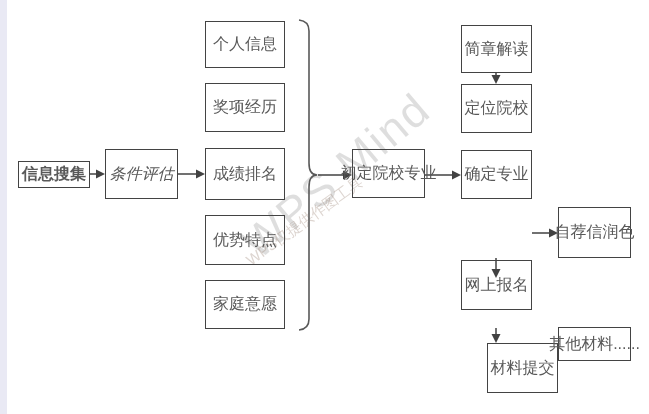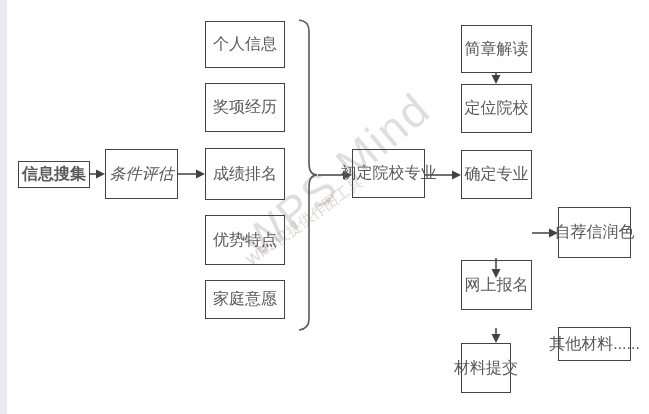--- a/index.html
+++ b/index.html
@@ -108,26 +108,26 @@
     </g>
   </svg>
 
   <div class="node" style="left:18px;top:161px;width:72px;height:27px;font-weight:bold;">信息搜集</div>
   <div class="node" style="left:105px;top:149px;width:73px;height:50px;font-style:italic;">条件评估</div>
 
   <div class="node" style="left:205px;top:21px;width:80px;height:47px;">个人信息</div>
   <div class="node" style="left:205px;top:83px;width:80px;height:49px;">奖项经历</div>
   <div class="node" style="left:205px;top:148px;width:80px;height:52px;">成绩排名</div>
   <div class="node" style="left:205px;top:215px;width:80px;height:50px;">优势特点</div>
-  <div class="node" style="left:205px;top:280px;width:80px;height:39px;">家庭意愿</div>
+  <div class="node" style="left:205px;top:280px;width:80px;height:49px;">家庭意愿</div>
 
   <div class="node" style="left:352px;top:149px;width:73px;height:49px;">初定院校专业</div>
 
   <div class="node" style="left:461px;top:25px;width:71px;height:48px;">简章解读</div>
   <div class="node" style="left:461px;top:84px;width:71px;height:49px;">定位院校</div>
   <div class="node" style="left:461px;top:150px;width:71px;height:49px;">确定专业</div>
   <div class="node" style="left:461px;top:260px;width:71px;height:50px;">网上报名</div>
-  <div class="node" style="left:461px;top:343px;width:50px;height:50px;text-align:right;">材料提交</div>
+  <div class="node" style="left:487px;top:343px;width:71px;height:50px;text-align:right;">材料提交</div>
 
   <div class="node" style="left:558px;top:207px;width:73px;height:51px;">自荐信润色</div>
   <div class="node" style="left:558px;top:327px;width:73px;height:34px;">其他材料......</div>
 
 </div>
 
 </body></html>

